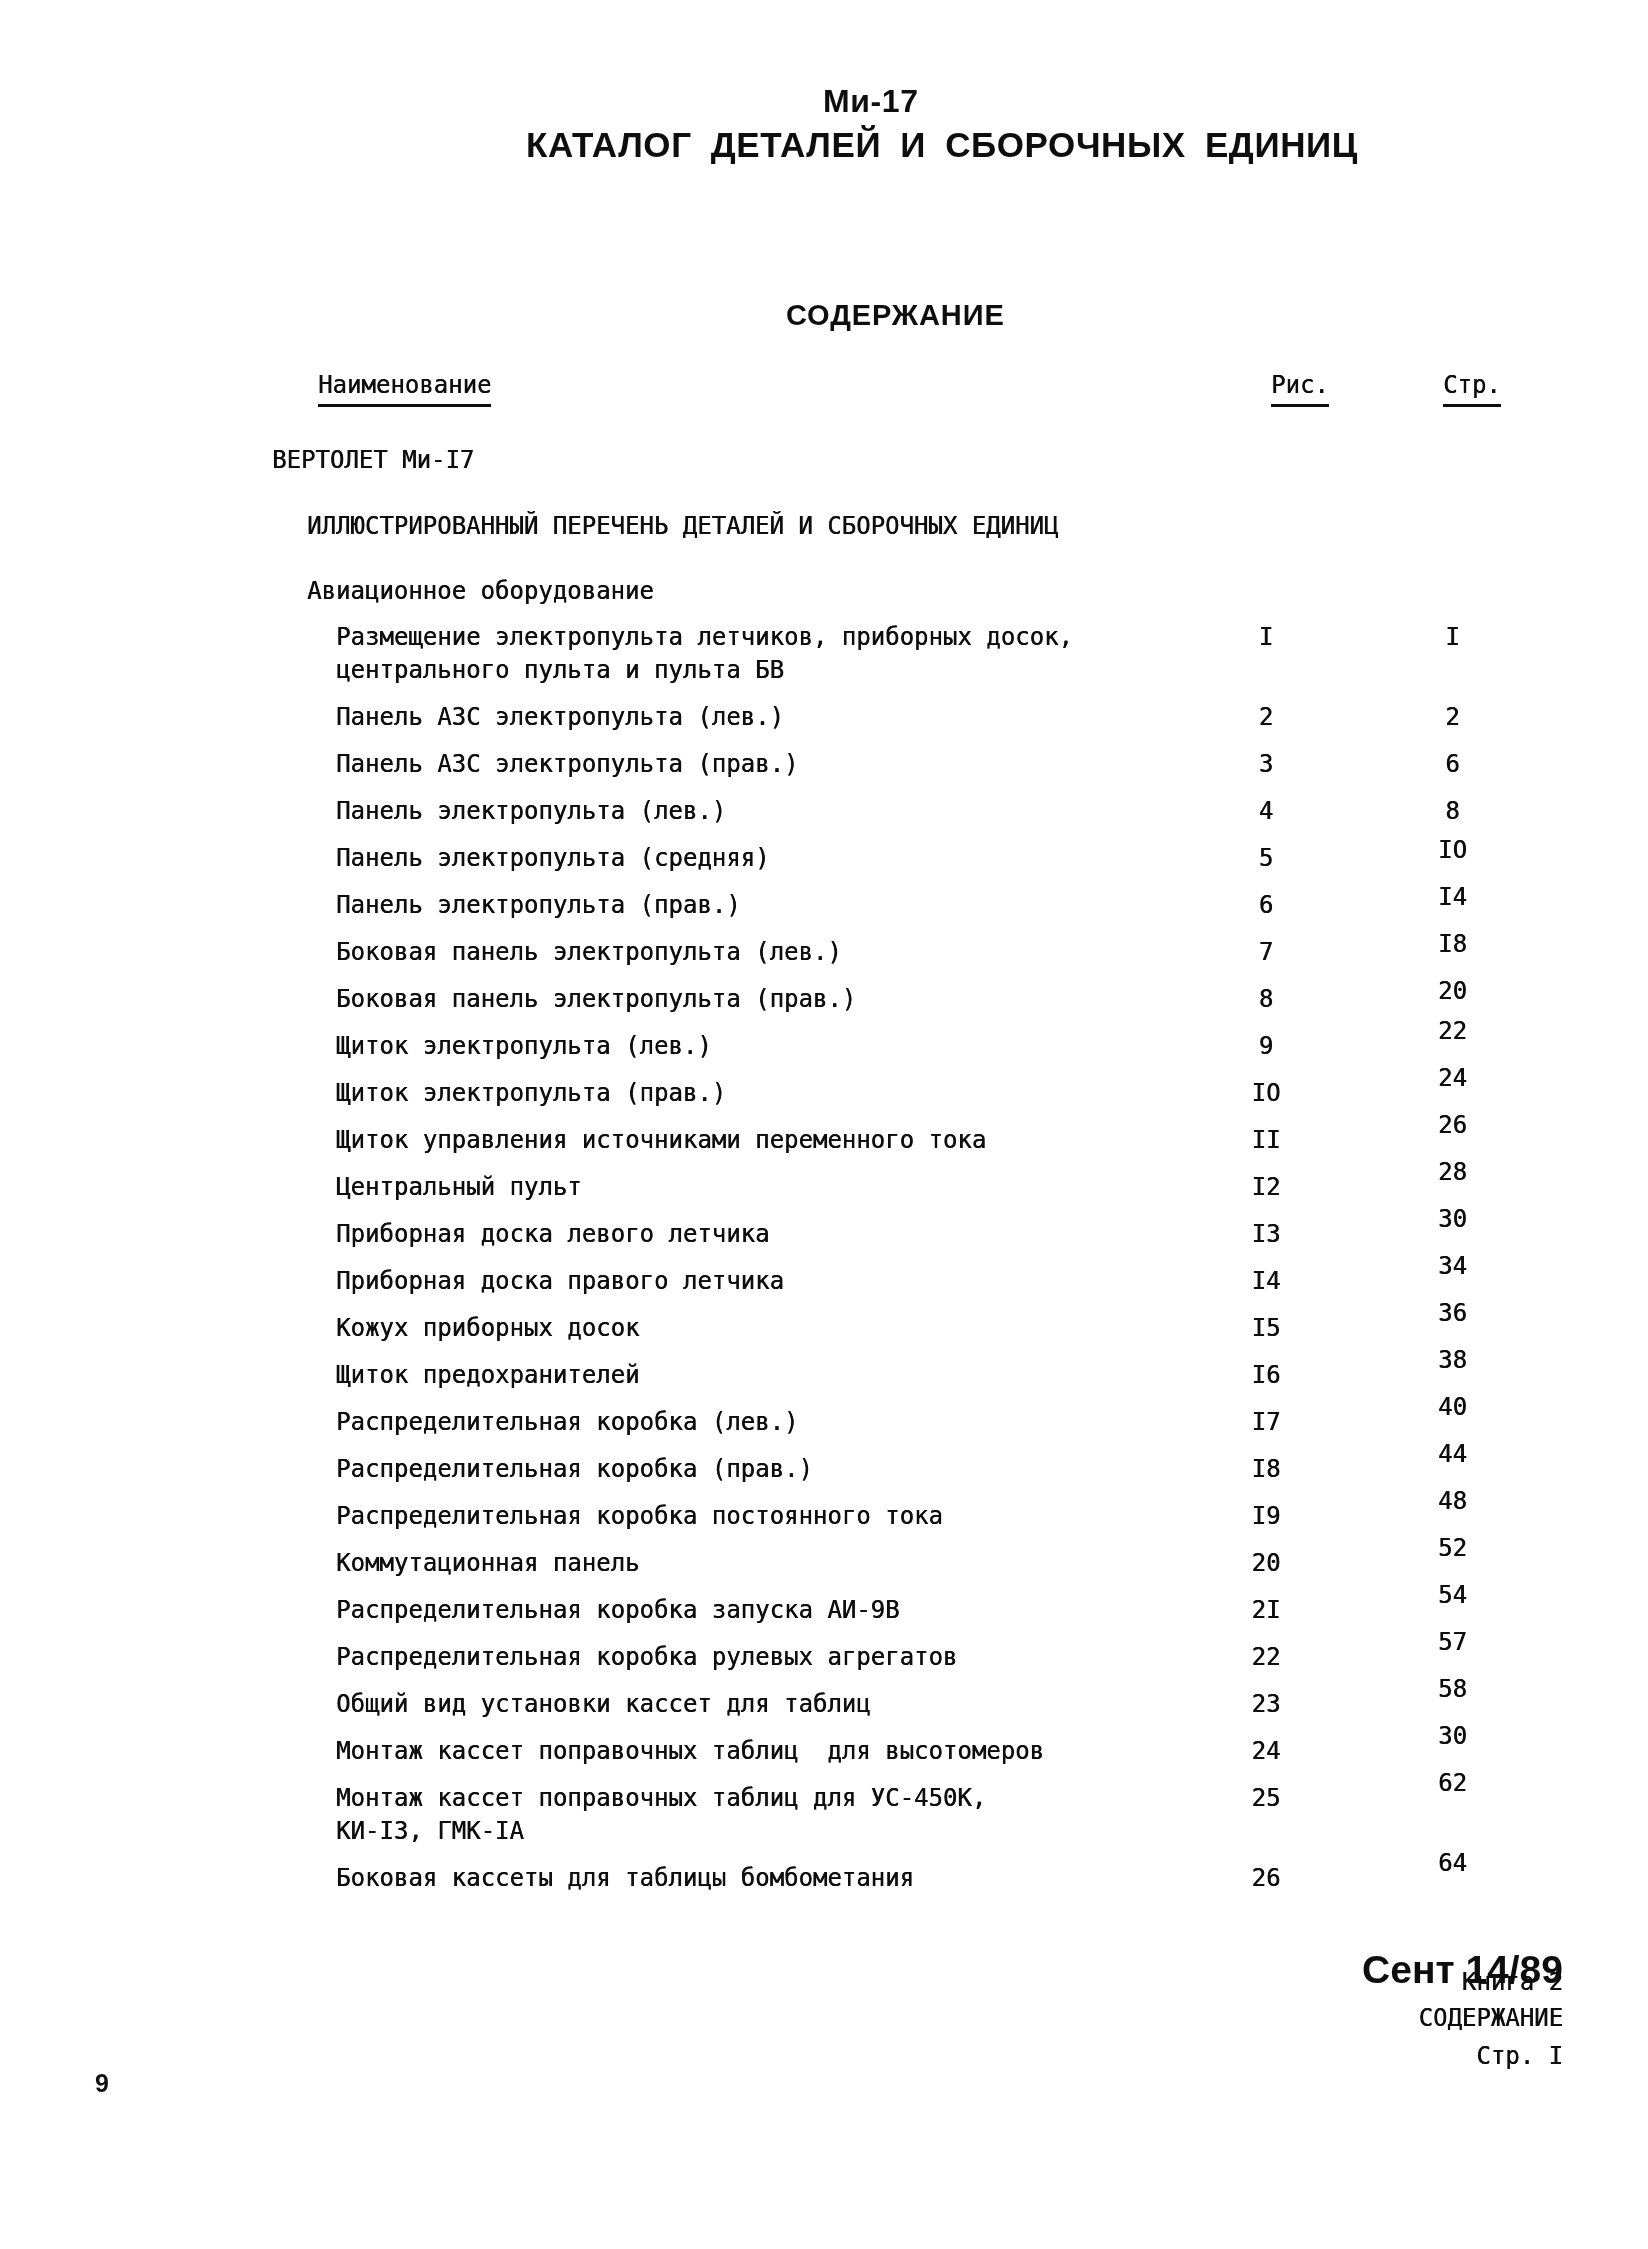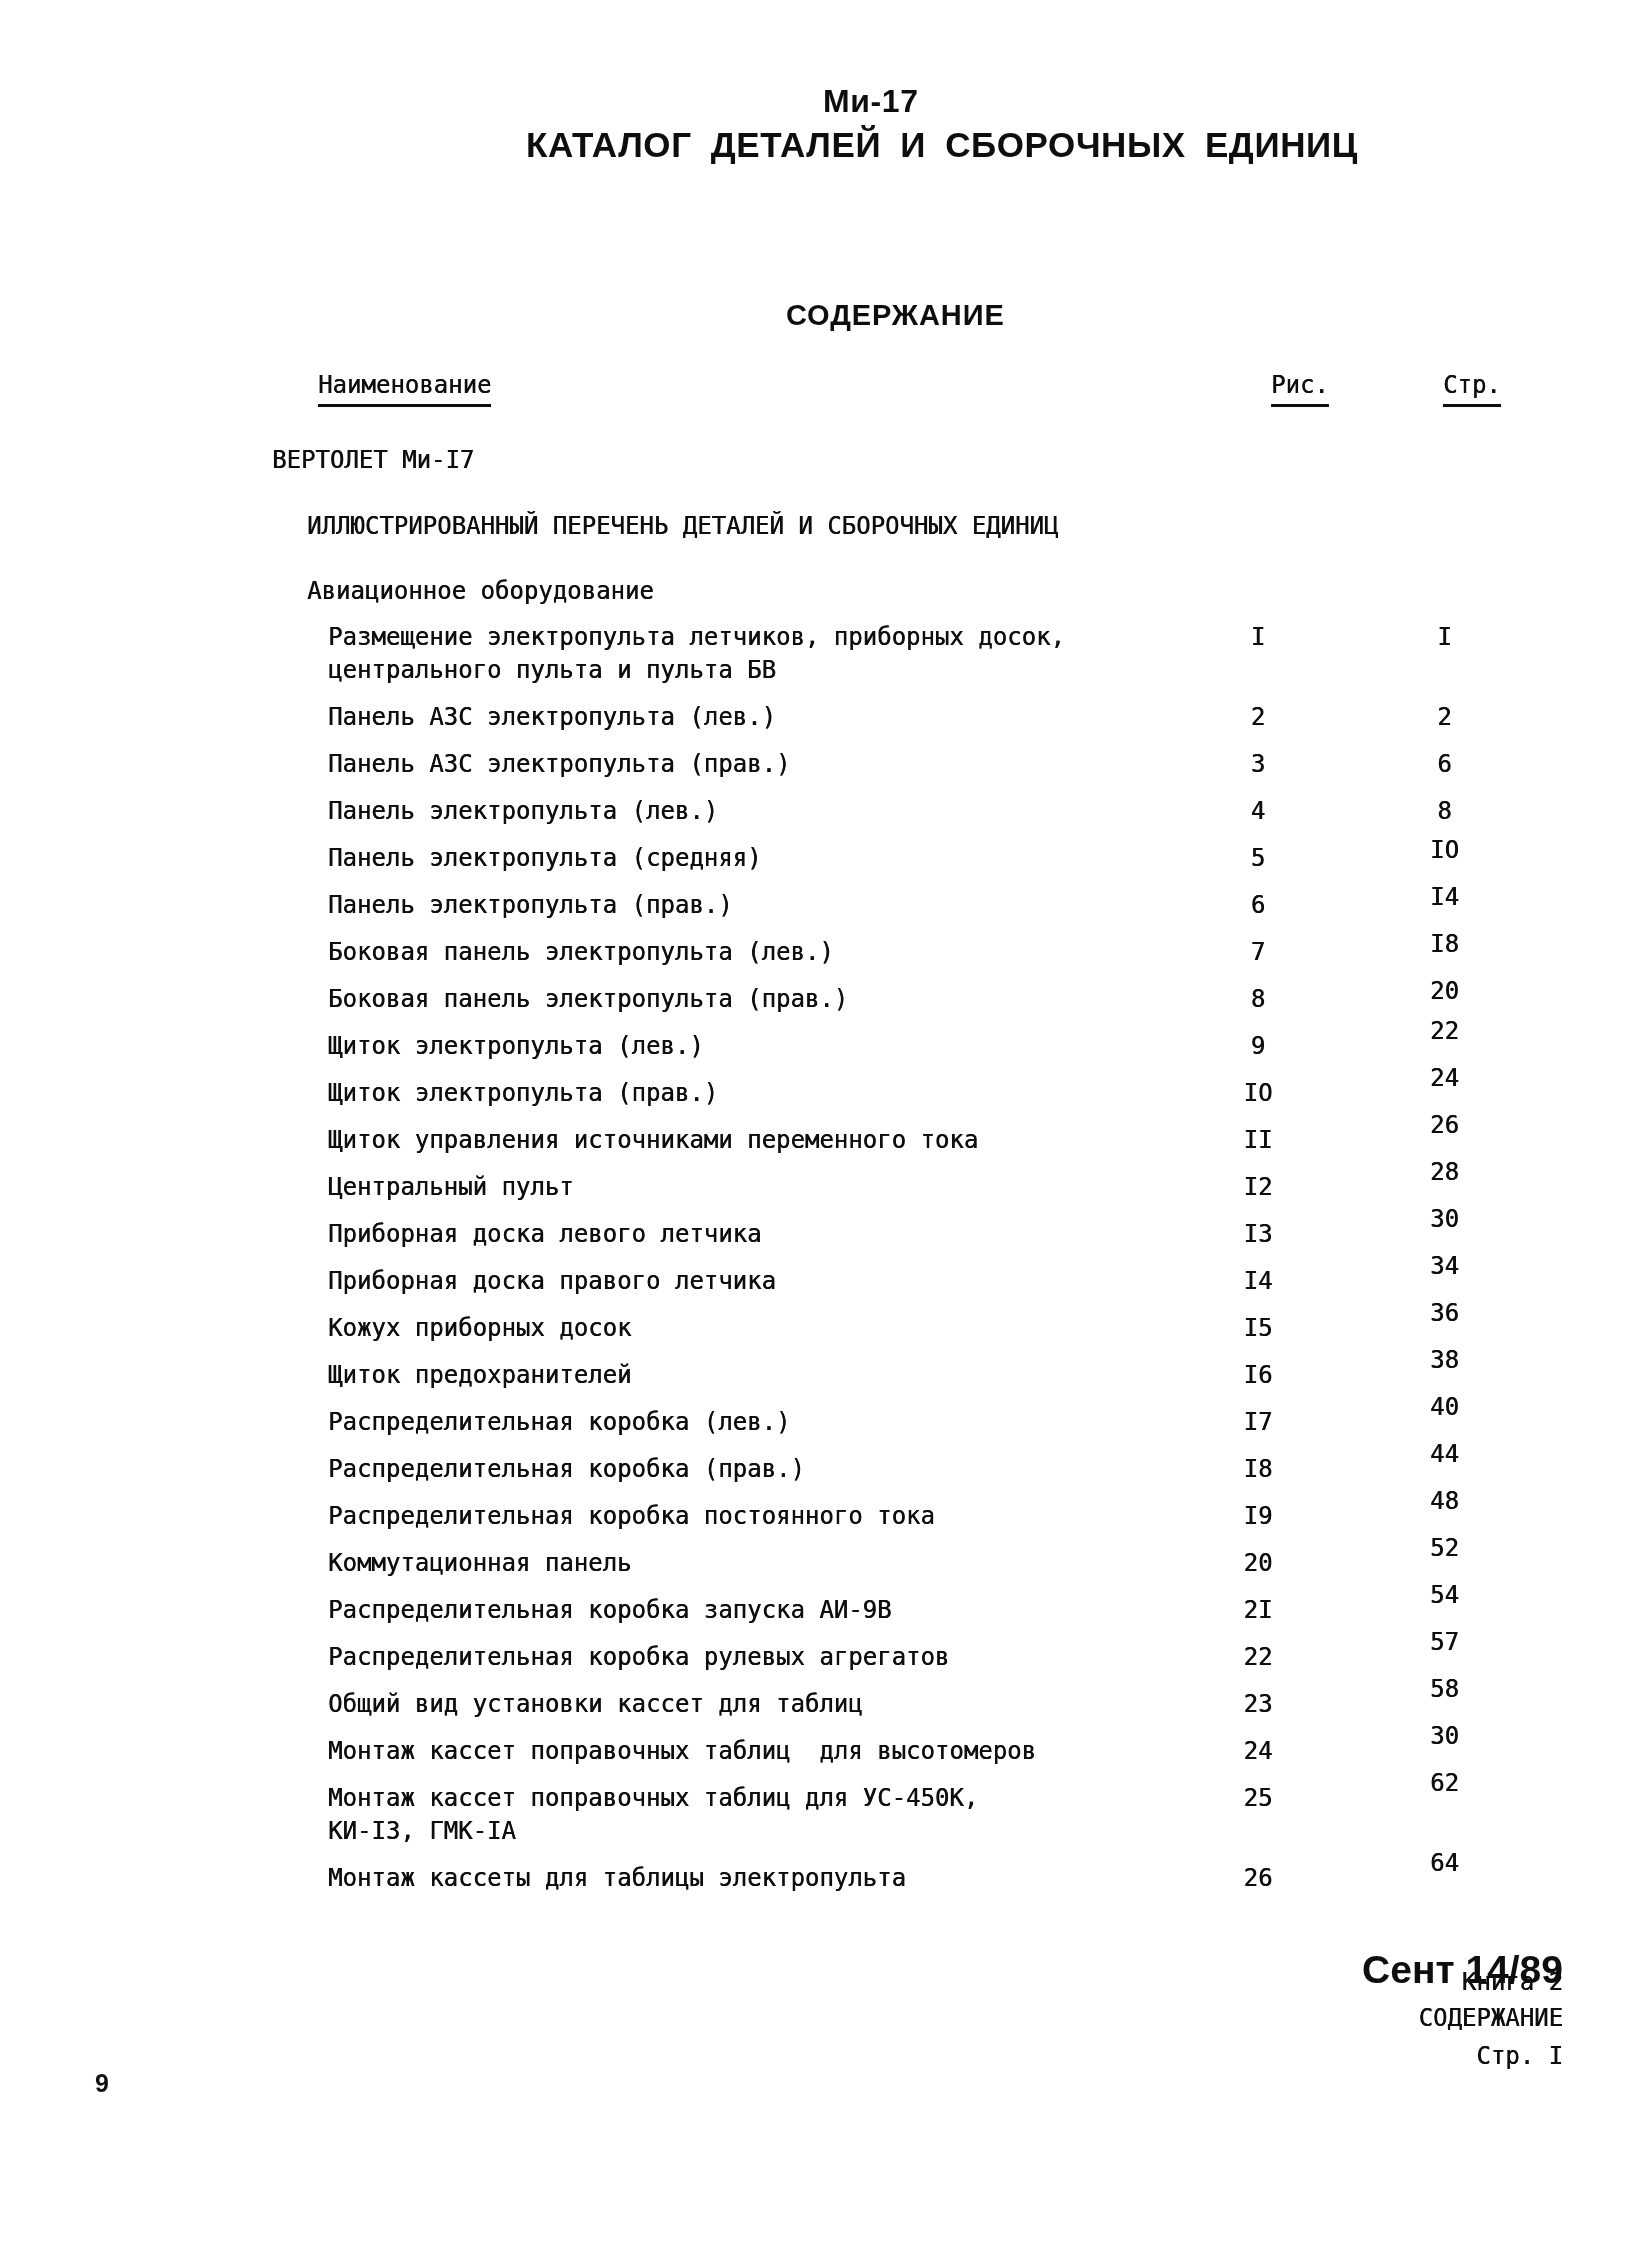--- a/index.html
+++ b/index.html
@@ -42,21 +42,21 @@
     margin-left:44px;
   }
   .col-name{left:274px;}
   .col-fig{left:1227px;}
   .col-page{left:1399px;text-decoration:underline;}
 
   .group-title{left:272px;top:444px;}
   .subgroup-title{left:307px;top:510px;}
   .section-title{left:307px;top:575px;}
 
-  .toc-list{left:328px;top:621px;width:1229px;}
+  .toc-list{left:336px;top:621px;width:1229px;}
   .toc-item{position:relative;margin-top:14px;}
   .toc-item:first-child{margin-top:0;}
   .toc-item .name{width:869px;}
   .toc-item .fig-val{
     position:absolute;top:0;left:886px;width:88px;text-align:center;
   }
   .toc-item .page-val{
     position:absolute;top:0;left:1069px;width:95px;text-align:center;
   }
   
@@ -209,21 +209,21 @@
         <div class="mono fig-val">24</div>
         <div class="mono page-val">30</div>
       </div>
       <div class="toc-item">
         <div class="mono name">Монтаж кассет поправочных таблиц для УС-450К,
 КИ-I3, ГМК-IА</div>
         <div class="mono fig-val">25</div>
         <div class="mono page-val">62</div>
       </div>
       <div class="toc-item">
-        <div class="mono name">Монтаж кассеты для таблицы электропульта</div>
+        <div class="mono name">Боковая кассеты для таблицы бомбометания</div>
         <div class="mono fig-val">26</div>
         <div class="mono page-val">64</div>
       </div>
     </div>
 
   <div class="abs mono footer-line footer-book">Книга 2</div>
   <div class="abs mono footer-line footer-doc">СОДЕРЖАНИЕ</div>
   <div class="abs mono footer-line footer-page">Стр. I</div>
   <div class="abs sansb footer-line footer-date">Сент 14/89</div>
 

